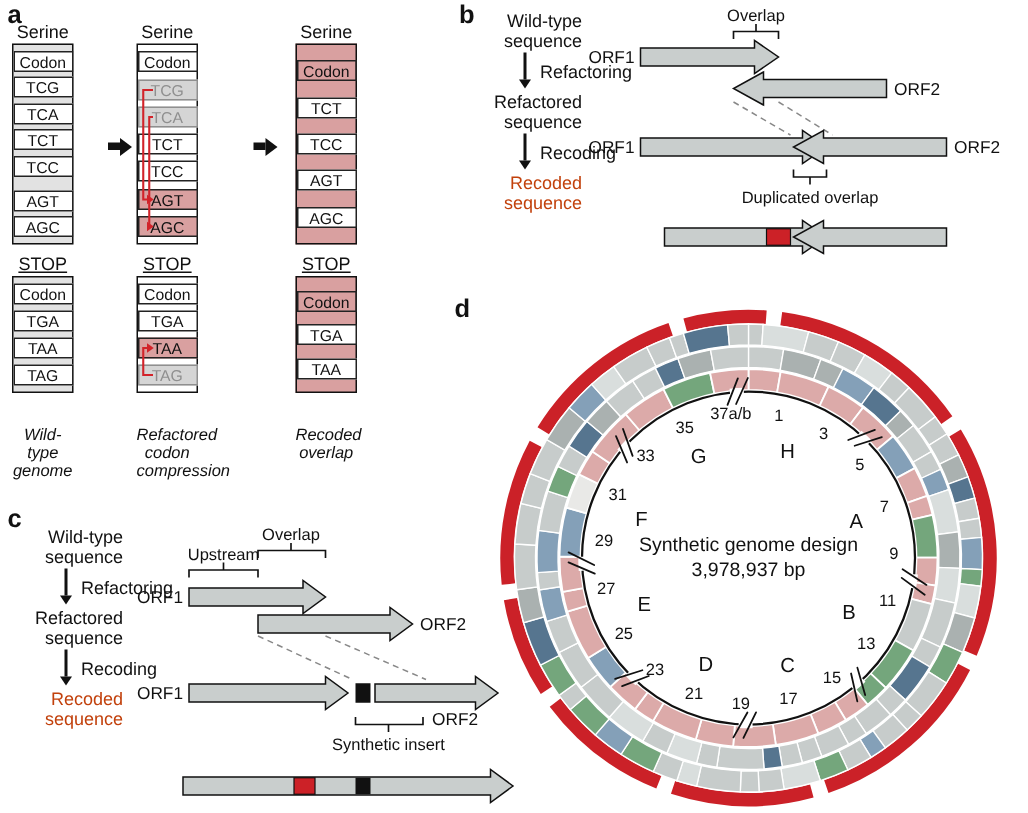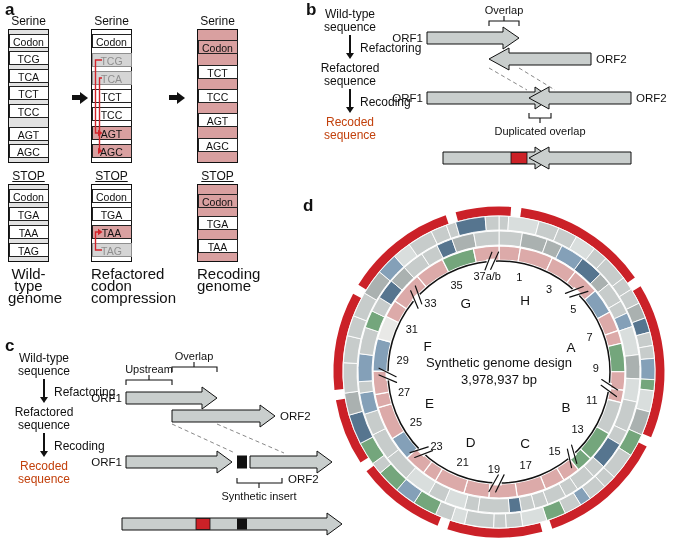--- a/index.html
+++ b/index.html
@@ -18,27 +18,27 @@
   .pa-box.graybg{background:#e2e2e2;}
   .pa-box.whitebg{background:#fff;}
   .pa-box.pinkbg{background:#d9a0a0;}
   .codon{width:40px;height:14px;line-height:14px;font-size:10.5px;border:1px solid #222;
          background:#fff;box-sizing:border-box;}
   .codon.gray{background:#d5d5d5;color:#8f8f8f;border-color:#8f8f8f;}
   .codon.pink{background:#d9a0a0;color:#111;}
   .pinkbg .codon{background:#fff;}
   .pinkbg .codon.head{background:transparent;}
   .spacer{height:2px;width:2px;}
-  .pa-caption{font-size:15px;line-height:12px;margin-top:6px;}
+  .pa-caption{font-size:11px;line-height:12px;margin-top:22px;font-style:italic;}
   .pa-arrows{position:absolute;left:0;top:0;pointer-events:none;overflow:visible;}
   .h-arrow{position:absolute;width:8px;height:5px;background:#111;}
   .h-arrow::after{content:'';position:absolute;left:8px;top:-3.5px;width:0;height:0;
                   border-left:8px solid #111;border-top:6px solid transparent;border-bottom:6px solid transparent;}
   
-  .flow-col{position:absolute;width:76px;text-align:center;}
+  .flow-col{position:absolute;width:76px;text-align:right;}
   .flow-step{font-size:12px;line-height:13px;height:26px;}
   .flow-step.red{color:#c2410c;}
   .flow-arrow{position:relative;height:28px;}
   .fa-line{position:absolute;left:50%;margin-left:-1px;top:1px;width:2px;height:18px;background:#111;}
   .fa-line::after{content:'';position:absolute;top:18px;left:-3.5px;width:0;height:0;
                   border-left:4.5px solid transparent;border-right:4.5px solid transparent;border-top:6.5px solid #111;}
   .fa-label{position:absolute;left:48px;top:7px;font-size:12px;white-space:nowrap;}
   
   .diag-svg{position:absolute;overflow:visible;}
   svg text{font-family:"Liberation Sans", sans-serif;fill:#111;}
@@ -121,21 +121,21 @@
           <div class="codon plain">TCC</div>
           <div class="codon plain">AGT</div>
           <div class="codon plain">AGC</div>
         </div>
         <div class="pa-title stop">STOP</div>
         <div class="pa-box pinkbg stop">
           <div class="codon head">Codon</div>
           <div class="codon plain">TGA</div>
           <div class="codon plain">TAA</div>
         </div>
-        <div class="pa-caption">Recoding genome</div>
+        <div class="pa-caption">Recoded overlap</div>
       </div>
     </div>
   <div class="h-arrow" style="left:72px;top:95px;"></div>
   <div class="h-arrow" style="left:169px;top:95px;"></div>
 
   <div class="flow-col" style="left:312px;top:8px;">
     <div class="flow-step">Wild-type sequence</div>
     <div class="flow-arrow">
       <span class="fa-line"></span>
       <span class="fa-label">Refactoring</span>

